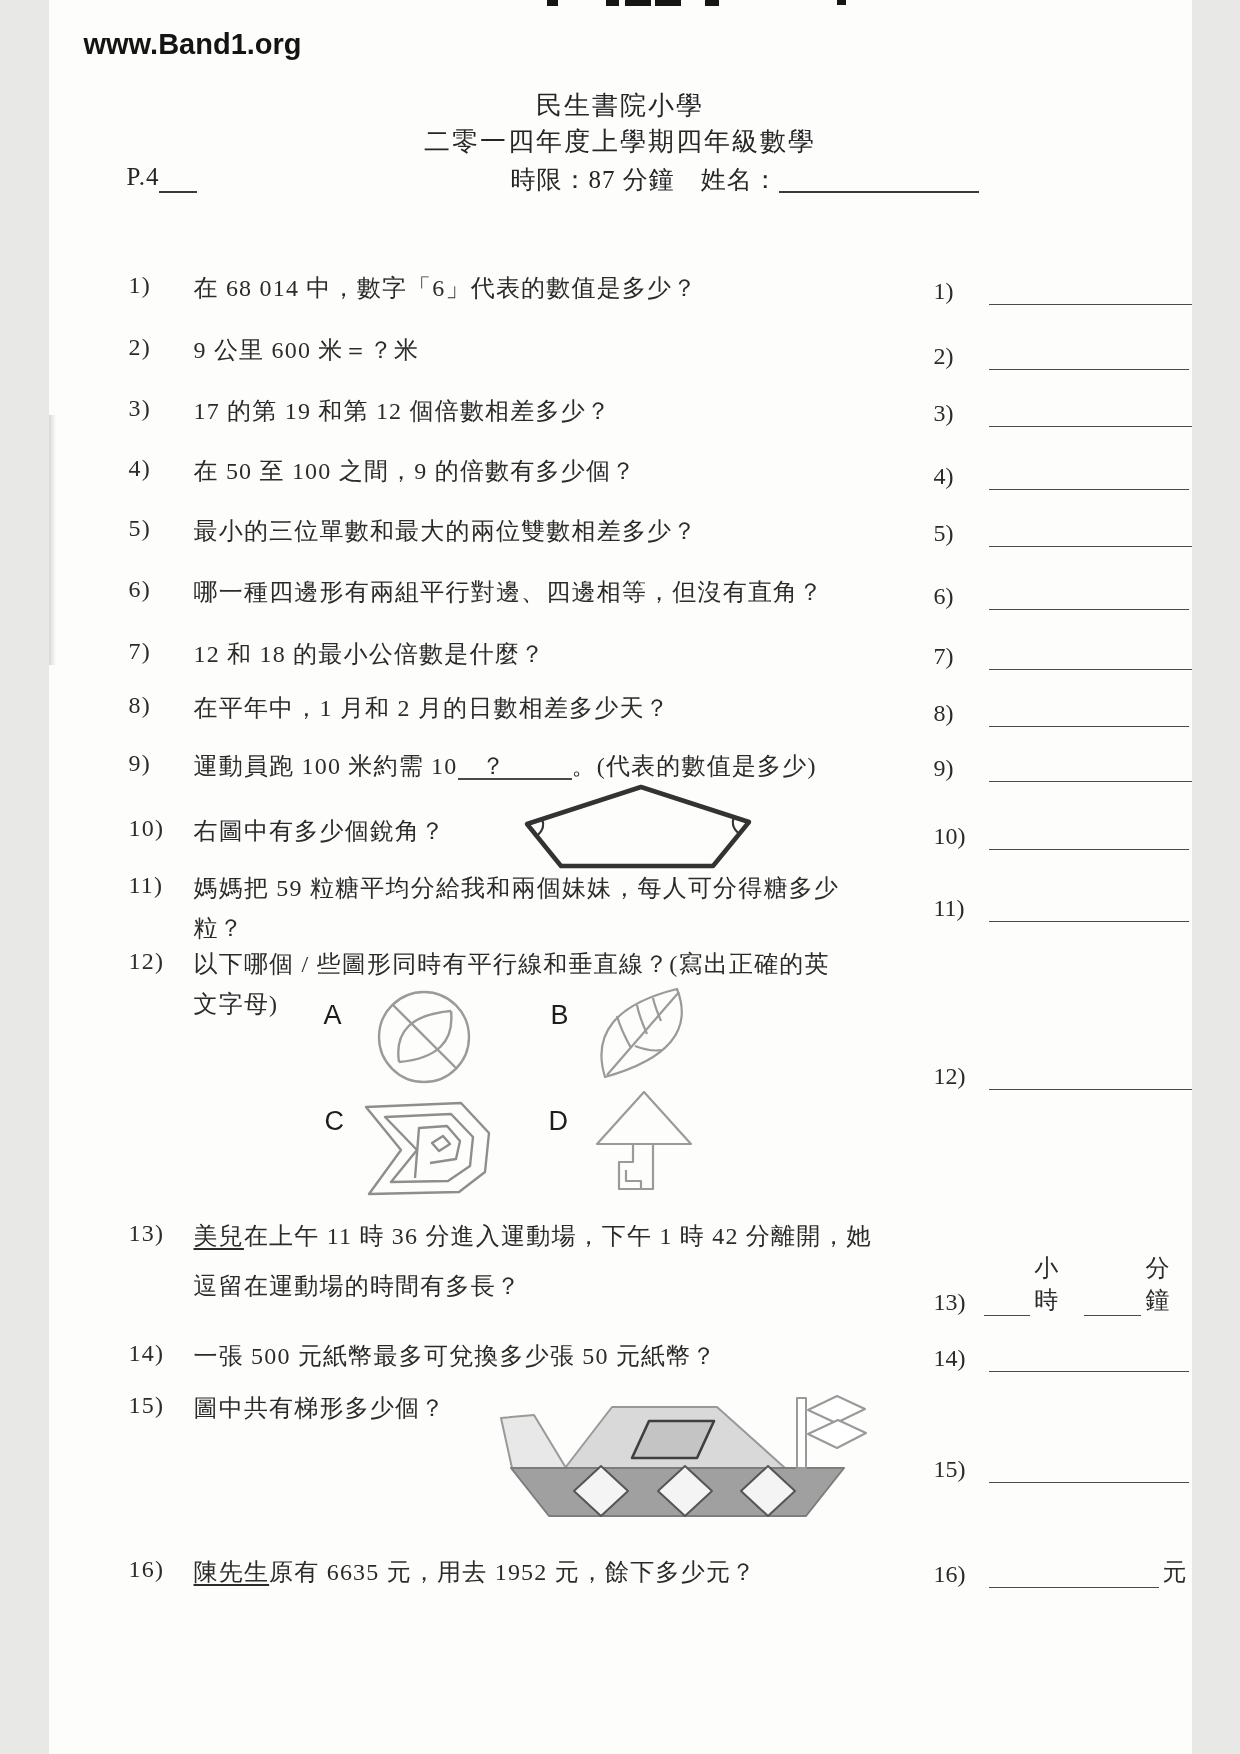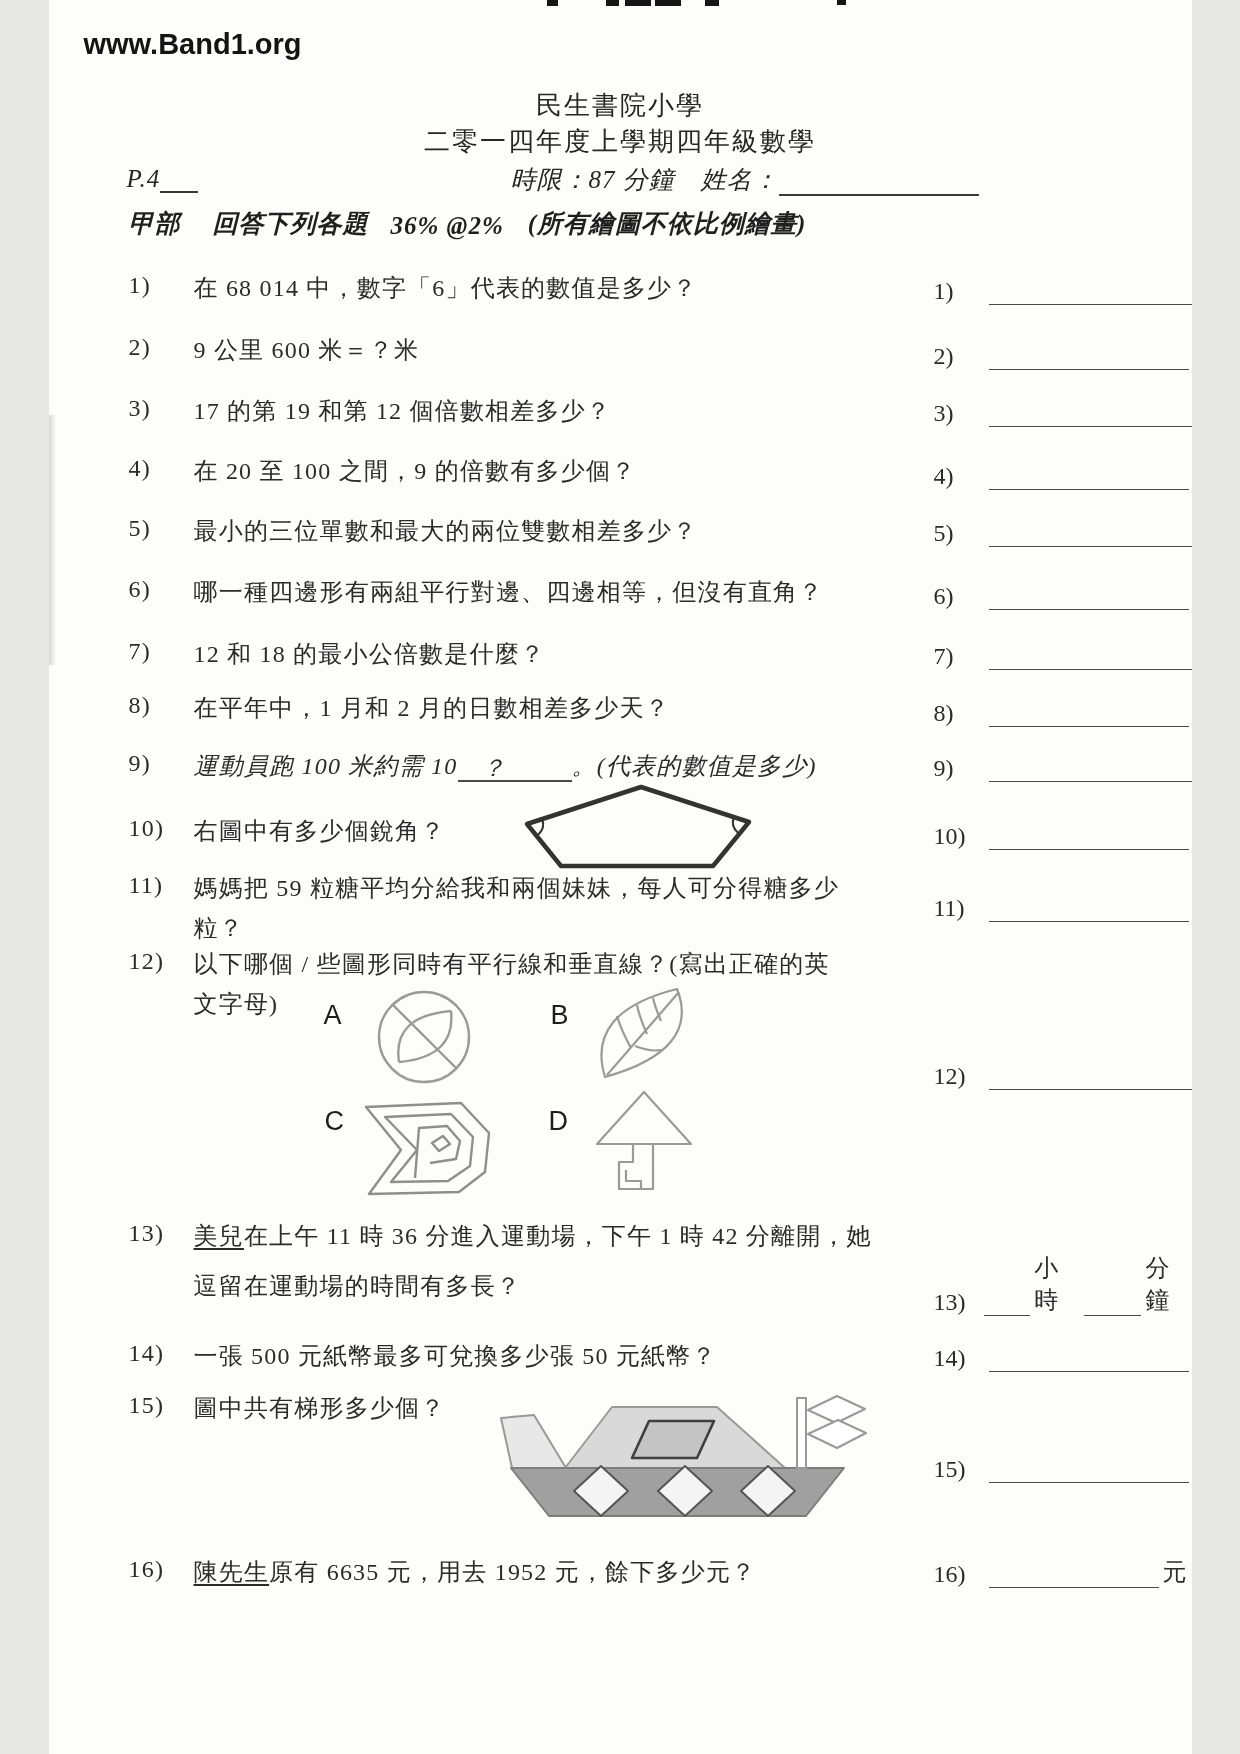--- a/index.html
+++ b/index.html
@@ -5,21 +5,21 @@
   html,body{margin:0;padding:0;background:#e8e8e6;}
   .page{
     position:relative;width:1143px;height:1754px;background:#fdfdfc;
     font-family:"Liberation Serif","DejaVu Serif",serif;color:#2e2e2e;
     overflow:hidden;margin:0 auto;
   }
   .abs{position:absolute;}
   .watermark{font-family:"Liberation Sans","DejaVu Sans",sans-serif;font-size:29px;font-weight:600;color:#141414;}
   .ctr{width:100%;text-align:center;font-size:26px;letter-spacing:2px;color:#262626;}
   .hline{font-size:25px;letter-spacing:1px;color:#262626;}
-  .flexrow{display:flex;align-items:flex-end;font-style:italic;}
+  .flexrow{display:flex;}
   .uline{display:inline-block;border-bottom:2px solid #3a3a3a;}
   .section{font-size:25px;font-weight:700;letter-spacing:1px;color:#1f1f1f;}
   .q{position:absolute;left:0;width:840px;font-size:24px;letter-spacing:1.2px;color:#2b2b2b;white-space:nowrap;}
   .q .qnum{position:absolute;left:80px;top:0;}
   .q .qtext{position:absolute;left:145px;top:0;}
   .ans{position:absolute;left:885px;display:flex;align-items:flex-end;font-size:24px;color:#2b2b2b;}
   .ans .anum{width:55px;}
   .ans-line{display:inline-block;border-bottom:1.6px solid #4a4a4a;height:28px;width:200px;}
   .ans-line.wide{width:224px;}
   .ans-unit{margin-left:4px;letter-spacing:1px;}
@@ -55,45 +55,36 @@
       <span class="uline" style="width:38px;height:28px;"></span>
   </div>
 
   <div class="abs hline flexrow" style="left:462px;top:163px;">
     <span>時限：87 分鐘</span>
     <span style="width:26px;"></span>
     <span>姓名：</span>
     <span class="uline" style="width:200px;height:28px;"></span>
   </div>
 
-  <div class="abs section flexrow" style="left:80px;top:207px;">
-    <span>甲部</span>
-    <span style="width:32px;"></span>
-    <span>回答下列各題</span>
-    <span style="width:22px;"></span>
-    <span>36% @2%</span>
-    <span style="width:24px;"></span>
-    <span>(所有繪圖不依比例繪畫)</span>
-  </div>
 
   <div class="q" style="top:272px;">
     <span class="qnum">1)</span>
     <span class="qtext">在 68 014 中，數字「6」代表的數值是多少？</span>
   </div>
   <div class="q" style="top:334px;">
     <span class="qnum">2)</span>
     <span class="qtext">9 公里 600 米＝？米</span>
   </div>
   <div class="q" style="top:395px;">
     <span class="qnum">3)</span>
     <span class="qtext">17 的第 19 和第 12 個倍數相差多少？</span>
   </div>
   <div class="q" style="top:455px;">
     <span class="qnum">4)</span>
-    <span class="qtext">在 20 至 100 之間，9 的倍數有多少個？</span>
+    <span class="qtext">在 50 至 100 之間，9 的倍數有多少個？</span>
   </div>
   <div class="q" style="top:515px;">
     <span class="qnum">5)</span>
     <span class="qtext">最小的三位單數和最大的兩位雙數相差多少？</span>
   </div>
   <div class="q" style="top:576px;">
     <span class="qnum">6)</span>
     <span class="qtext">哪一種四邊形有兩組平行對邊、四邊相等，但沒有直角？</span>
   </div>
   <div class="q" style="top:638px;">

